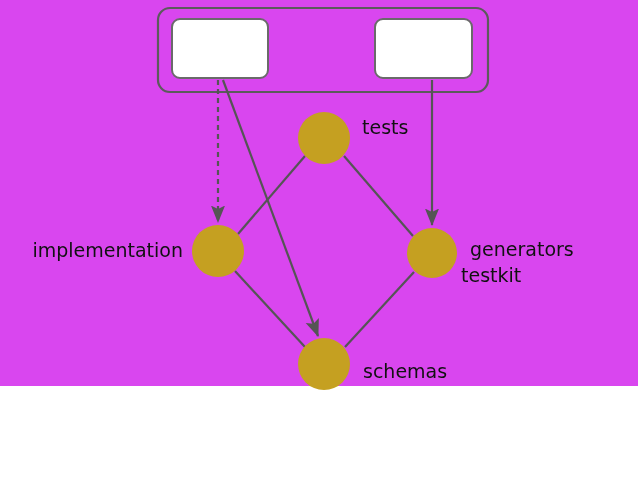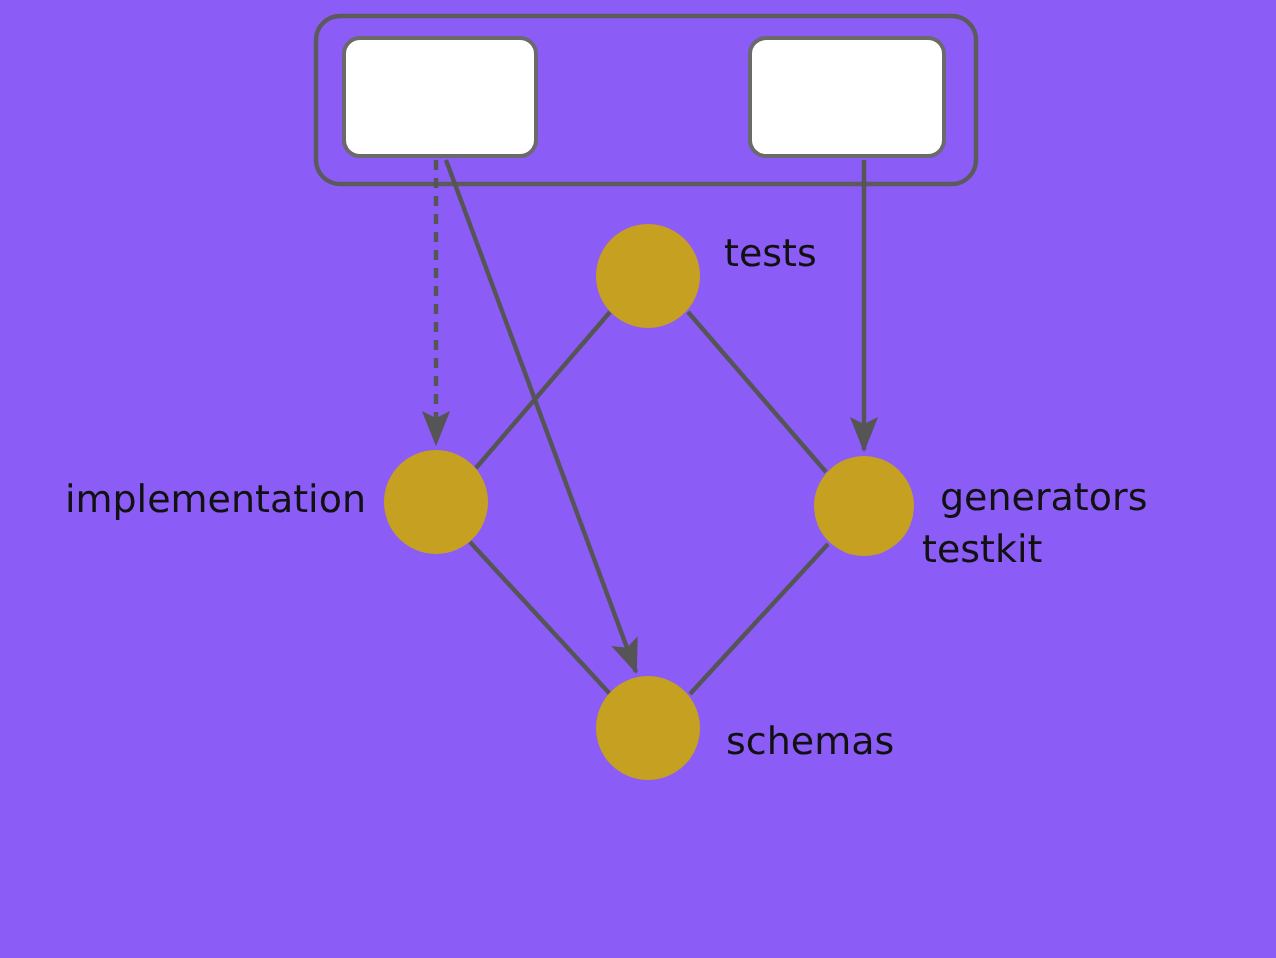--- a/index.html
+++ b/index.html
@@ -9,22 +9,22 @@
   }
   body {
     width: 638px;
     height: 479px;
     font-family: "DejaVu Sans", sans-serif;
     overflow: hidden;
   }
   #diagram-root {
     position: relative;
     width: 638px;
-    height: 479px;
-    background: #8b5cf6;
+    height: 386px;
+    background: #d946ef;
   }
   #diagram-svg {
     position: absolute;
     left: 0;
     top: 0;
     width: 638px;
     height: 479px;
     display: block;
   }
   .node-label {

